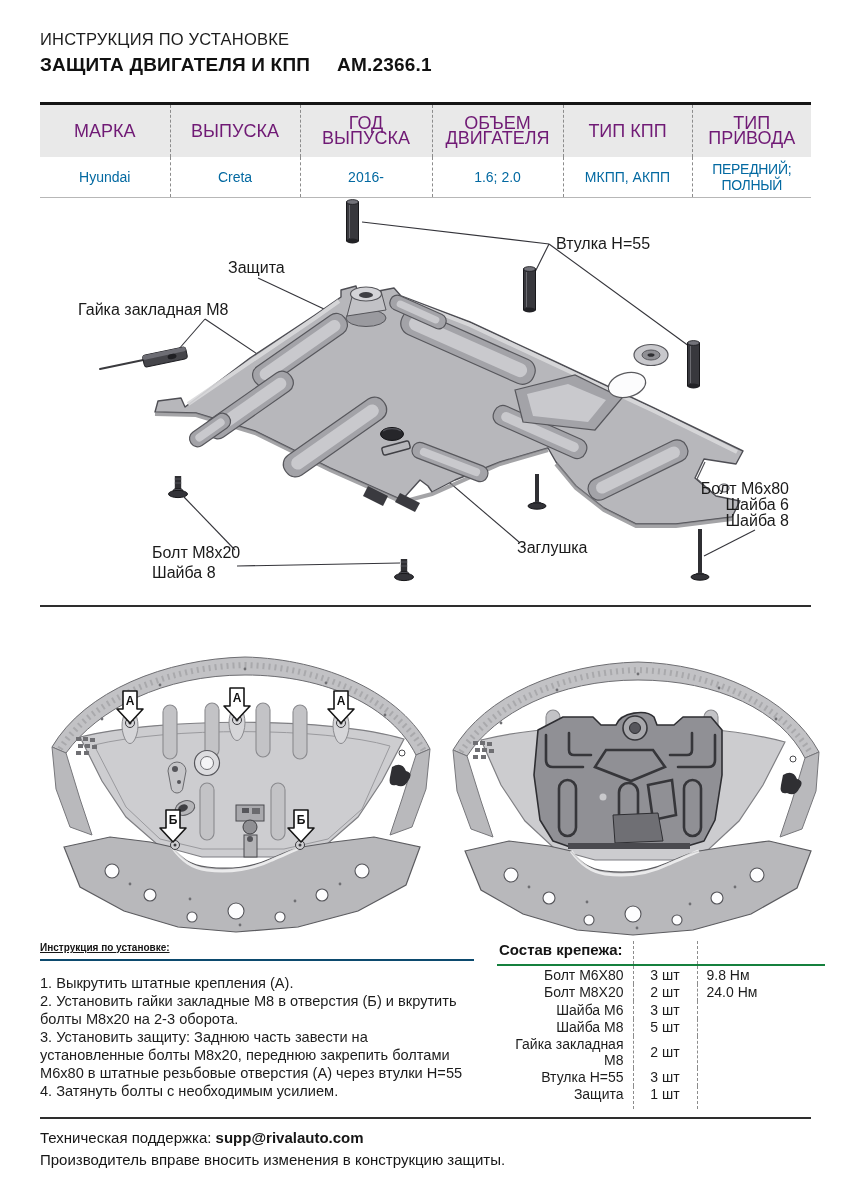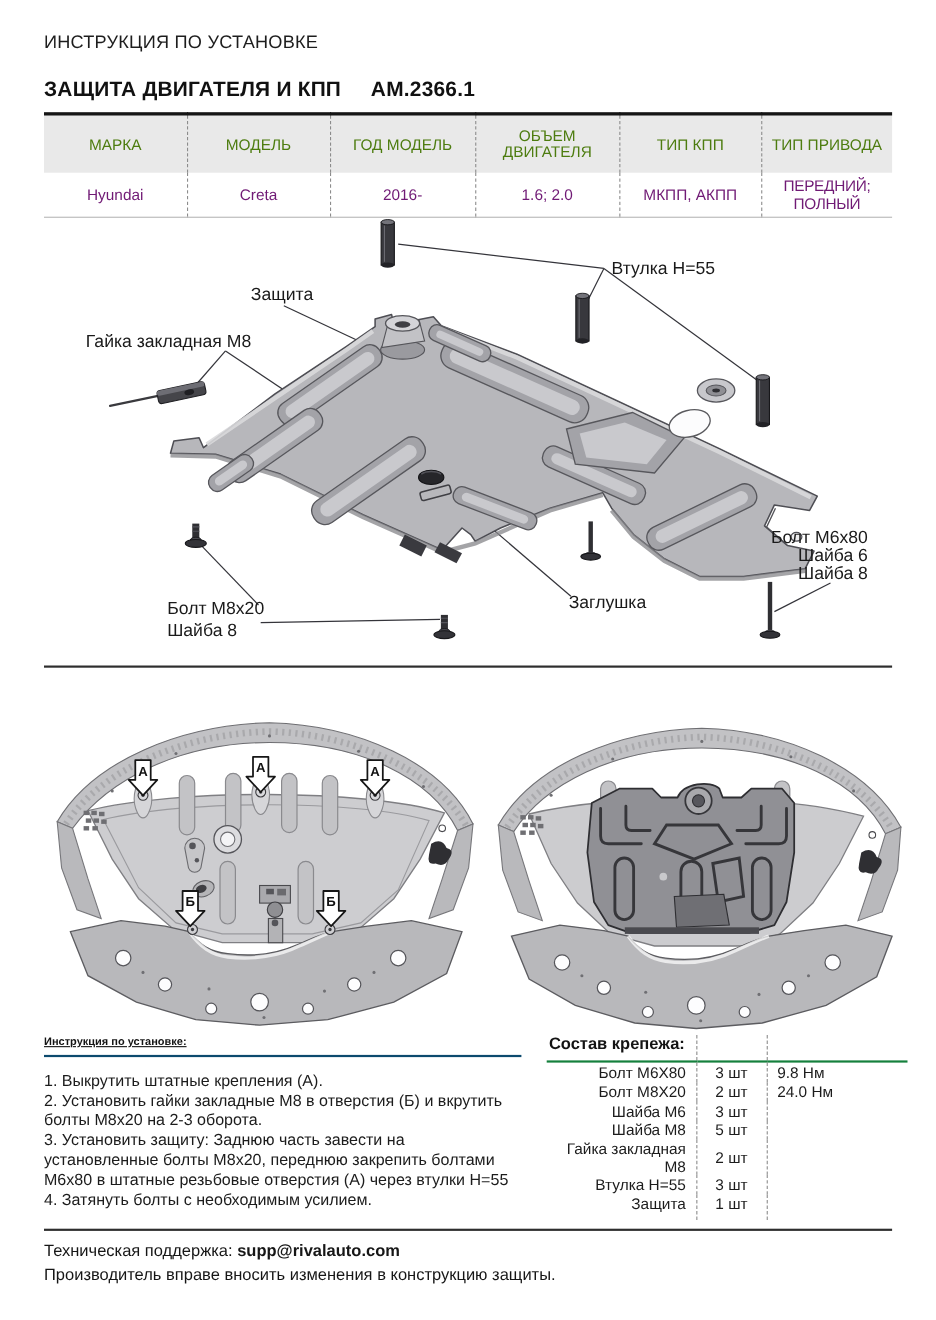--- a/index.html
+++ b/index.html
@@ -1,28 +1,28 @@
 <!DOCTYPE html>
 <html><head>
 <meta charset="utf-8">
 <style>
   html,body{margin:0;padding:0;background:#ffffff;}
   .page{position:relative;width:851px;height:1200px;background:#fff;overflow:hidden;
         font-family:"Liberation Sans",sans-serif;color:#1c1c1c;}
   
   .hdr{position:absolute;left:40px;top:30px;width:771px;}
   .hdr-l1{font-size:16.5px;letter-spacing:.2px;color:#1d1d1d;}
-  .hdr-l2{font-size:19px;font-weight:bold;margin-top:22px;letter-spacing:.2px;color:#111;}
+  .hdr-l2{font-size:19px;font-weight:bold;margin-top:5px;letter-spacing:.2px;color:#111;}
   .hdr-pn{margin-left:27px;}
   
   table.spec{position:absolute;left:40px;top:102px;width:771px;border-collapse:collapse;table-layout:fixed;
              border-top:3px solid #151515;border-bottom:1.5px solid #b7b7b7;}
-  table.spec th{background:#e9e9e9;font-weight:normal;font-size:14px;color:#4d7c0f;height:48px;
+  table.spec th{background:#e9e9e9;font-weight:normal;font-size:18px;color:#701a75;height:48px;
                 padding:2px 4px;line-height:15px;}
-  table.spec td{font-size:14px;height:36px;text-align:center;padding:2px 3px;color:#701a75;}
+  table.spec td{font-size:14px;height:36px;text-align:center;padding:2px 3px;color:#0369a1;}
   table.spec th+th, table.spec td+td{border-left:1px dashed #8c8c8c;}
   td.small{font-size:12px;letter-spacing:-0.3px;}
   
   .rule{position:absolute;left:40px;width:771px;height:2px;background:#2e2e2e;}
   
   svg{position:absolute;display:block;}
   svg text{font-family:"Liberation Sans",sans-serif;}
   .dlabel{font-size:16px;fill:#1a1a1a;}
   .marker{font-size:12px;font-weight:bold;fill:#111;}
   
@@ -63,22 +63,22 @@
         <col style="width:130px">
         <col style="width:130px">
         <col style="width:132px">
         <col style="width:131px">
         <col style="width:129px">
         <col style="width:119px">
       </colgroup>
     <tbody>
         <tr>
       <th>МАРКА</th>
-      <th>МОДЕЛЬ</th>
-      <th>ГОД МОДЕЛЬ</th>
+      <th>ВЫПУСКА</th>
+      <th>ГОД ВЫПУСКА</th>
       <th>ОБЪЕМ ДВИГАТЕЛЯ</th>
       <th>ТИП КПП</th>
       <th>ТИП ПРИВОДА</th>
     </tr>
     <tr>
       <td>Hyundai</td>
       <td>Creta</td>
       <td>2016-</td>
       <td>1.6; 2.0</td>
       <td>МКПП, АКПП</td>

